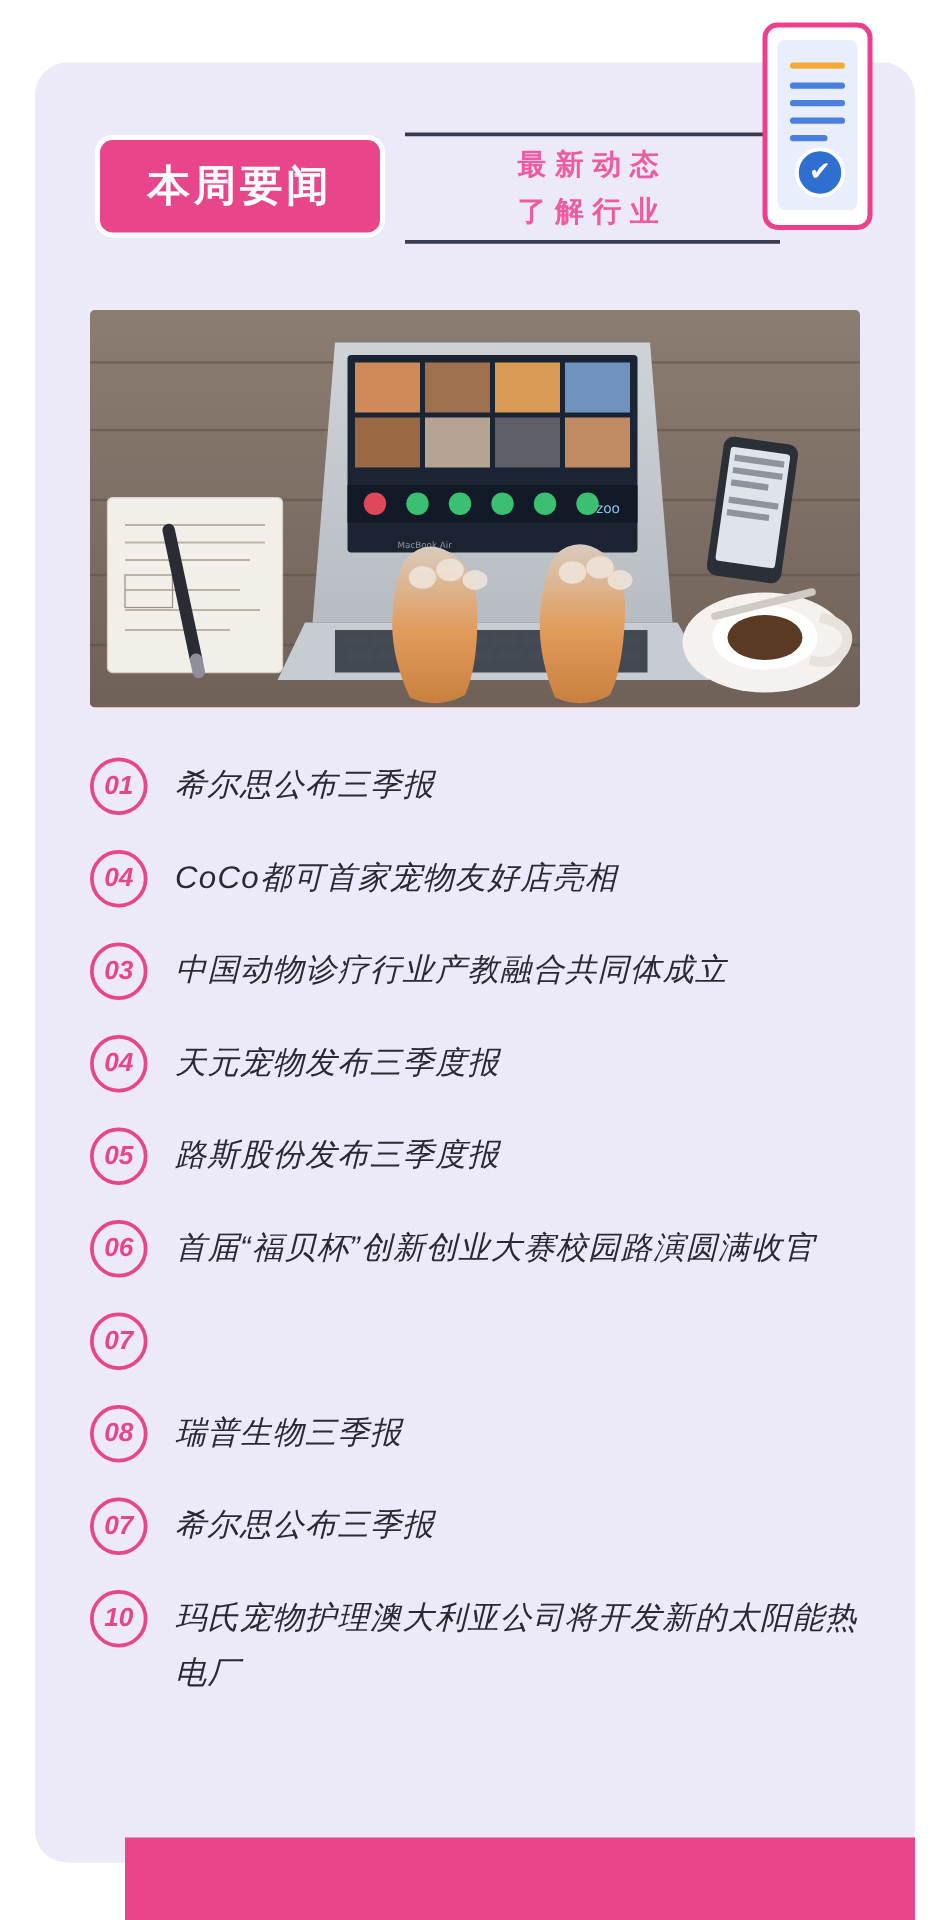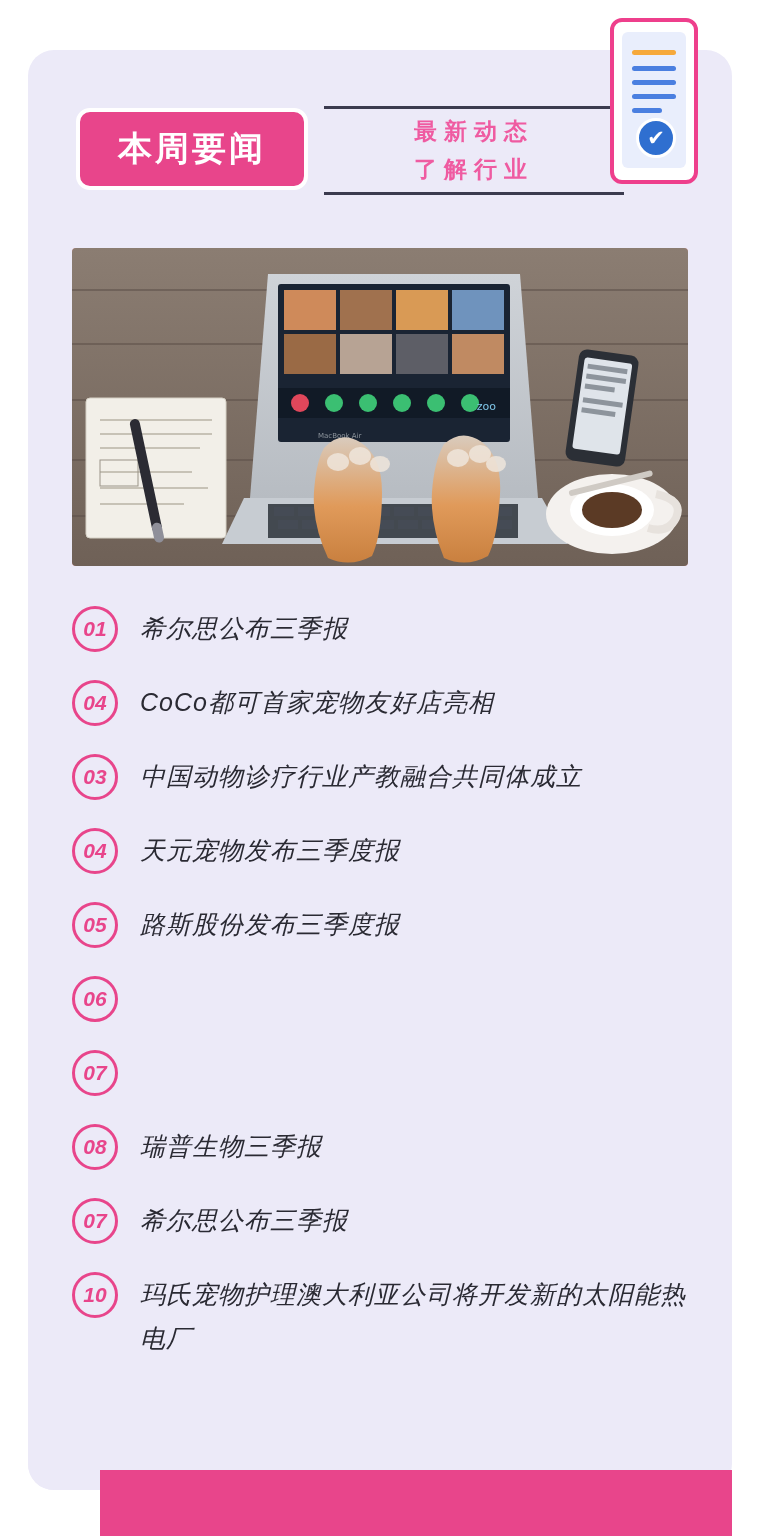--- a/index.html
+++ b/index.html
@@ -407,20 +407,21 @@
         <div class="item-text">天元宠物发布三季度报</div>
       </div>
 
       <div class="item">
         <div class="num">05</div>
         <div class="item-text">路斯股份发布三季度报</div>
       </div>
 
       <div class="item">
         <div class="num">06</div>
+        <div class="item-text">首届“福贝杯”创新创业大赛校园路演圆满收官</div>
       </div>
 
       <div class="item">
         <div class="num">07</div>
       </div>
 
       <div class="item">
         <div class="num">08</div>
         <div class="item-text">瑞普生物三季报</div>
       </div>

